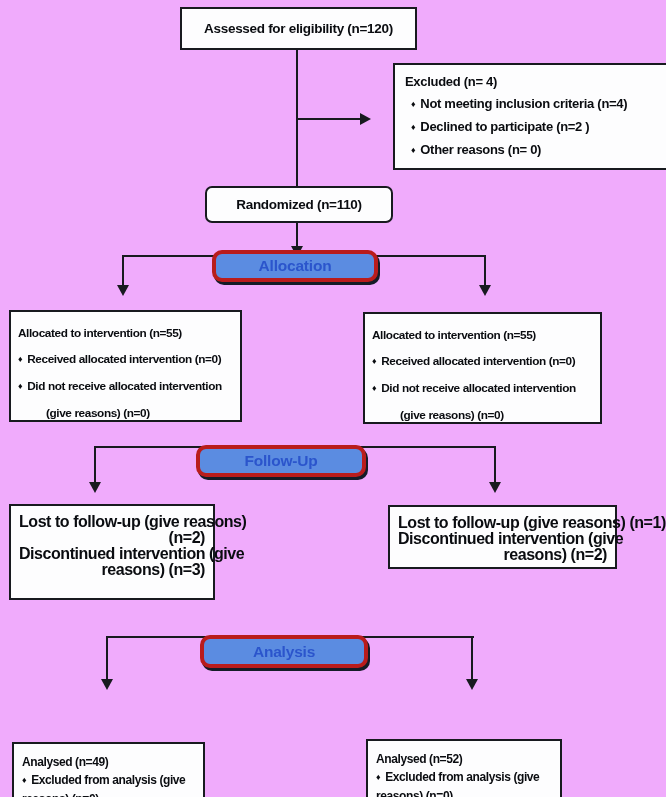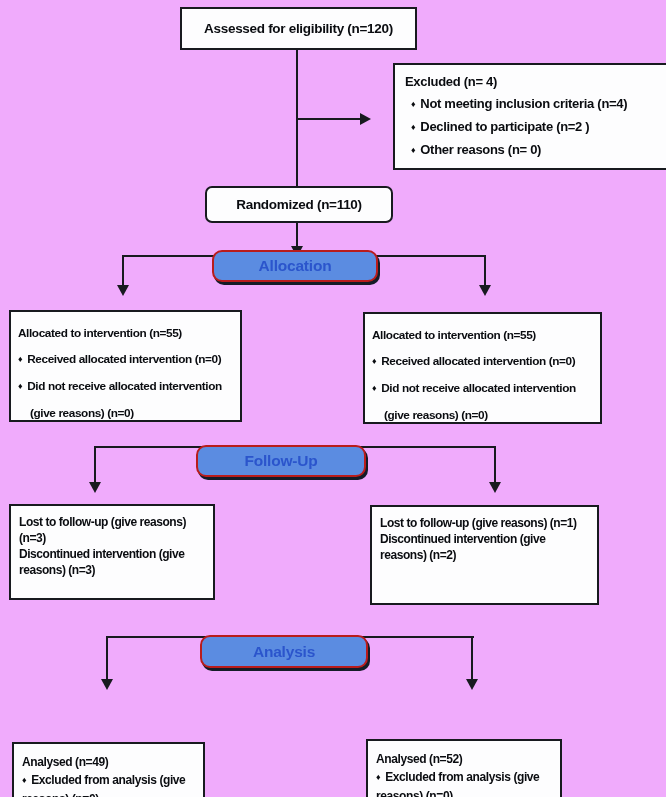--- a/index.html
+++ b/index.html
@@ -19,35 +19,35 @@
     border-left:6px solid transparent; border-right:6px solid transparent;
     border-top:11px solid #181a1f;
   }
   .arrow-right {
     position:absolute; width:0; height:0; z-index:1;
     border-top:6px solid transparent; border-bottom:6px solid transparent;
     border-left:11px solid #181a1f;
   }
   .banner {
     position:absolute; box-sizing:border-box; z-index:3;
-    background:#5b8ce1; border:2px solid #b91c1c; border-radius:10px;
+    background:#5b8ce1; border:4px solid #b91c1c; border-radius:10px;
     box-shadow:2px 3px 0 #141c27;
     color:#2b55cc; font-size:15.5px; letter-spacing:-0.2px;
     display:flex; align-items:center; justify-content:center;
   }
   .bline { white-space:nowrap; }
   .bullet { font-size:9px; margin-right:5px; position:relative; top:-1px; }
 
   .excluded-box { padding:6px 10px; font-size:13px; line-height:22px;margin-left:20px; }
   .excluded-box .bline.item { margin-left:6px; }
 
   .alloc-box { padding:8px 7px; font-size:11.8px; line-height:26px; letter-spacing:-0.4px; }
-  .alloc-box .cont { margin-left:12px; }
+  .alloc-box .cont { margin-left:28px; }
 
-  .fu-box { padding:8px 8px; font-size:12px; line-height:16px; letter-spacing:-0.45px; }
+  .fu-box { padding:8px 8px; font-size:16px; line-height:16px; letter-spacing:-0.45px;text-align:right; }
   .fu-box .p2 { }
 
   .an-box { padding:9px 8px; font-size:12px; line-height:18px; letter-spacing:-0.4px;margin-top:46px; }
 </style>
 </head>
 <body>
 
 <div id="stage">
 
   <div class="line" style="left:296px;top:50px;width:2px;height:136px;"></div>
@@ -110,29 +110,29 @@
   <div class="box alloc-box" style="left:363px;top:312px;width:239px;height:112px;">
     <div class="bline">Allocated to intervention (n=55)</div>
     <div class="bline"><span class="bullet">♦</span><span>Received allocated intervention (n=0)</span></div>
     <div class="bline"><span class="bullet">♦</span><span>Did not receive allocated intervention</span></div>
     <div class="bline cont">(give reasons) (n=0)</div>
   </div>
 
   <div class="box fu-box" style="left:9px;top:504px;width:206px;height:96px;">
     <div class="p1">
       <div class="bline">Lost to follow-up (give reasons)</div>
-      <div class="bline">(n=3)</div>
+      <div class="bline">(n=2)</div>
     </div>
     <div class="p2">
       <div class="bline">Discontinued intervention (give</div>
       <div class="bline">reasons) (n=3)</div>
     </div>
   </div>
 
-  <div class="box fu-box" style="left:370px;top:505px;width:229px;height:100px;">
+  <div class="box fu-box" style="left:388px;top:505px;width:229px;height:64px;">
     <div class="p1">
       <div class="bline">Lost to follow-up (give reasons) (n=1)</div>
     </div>
     <div class="p2">
       <div class="bline">Discontinued intervention (give</div>
       <div class="bline">reasons) (n=2)</div>
     </div>
   </div>
 
   <div class="box an-box" style="left:12px;top:696px;width:193px;height:92px;">

